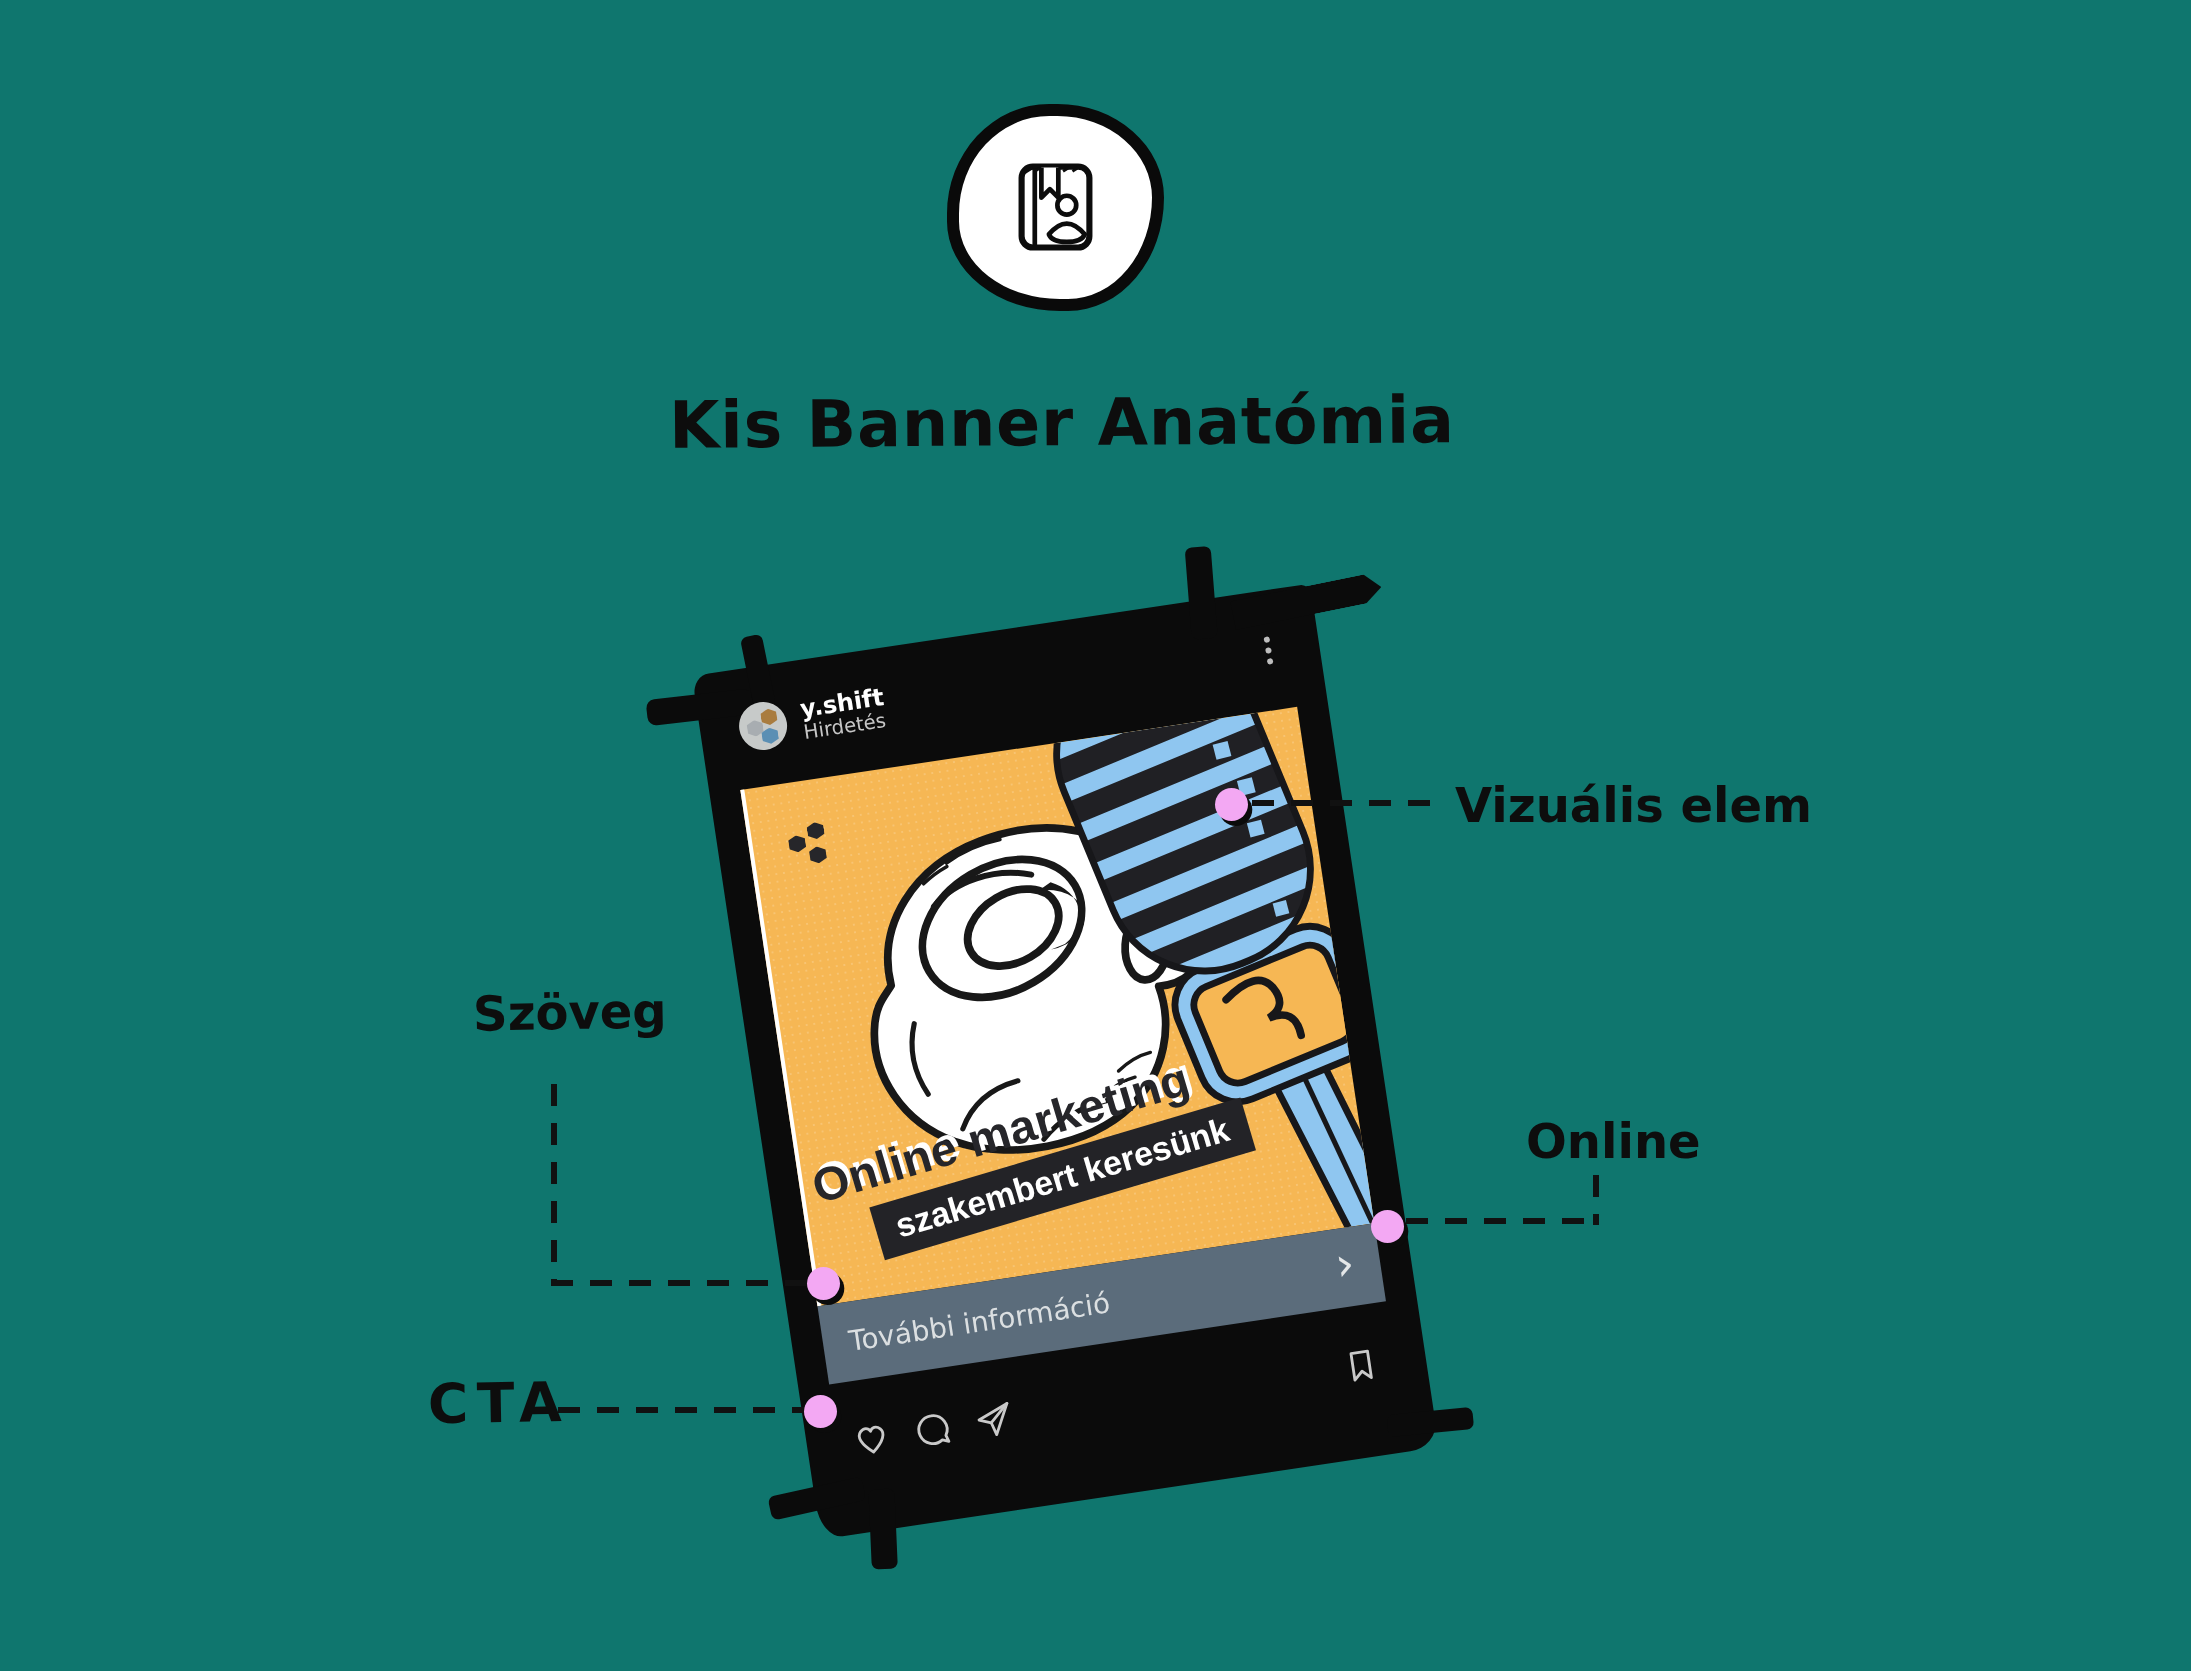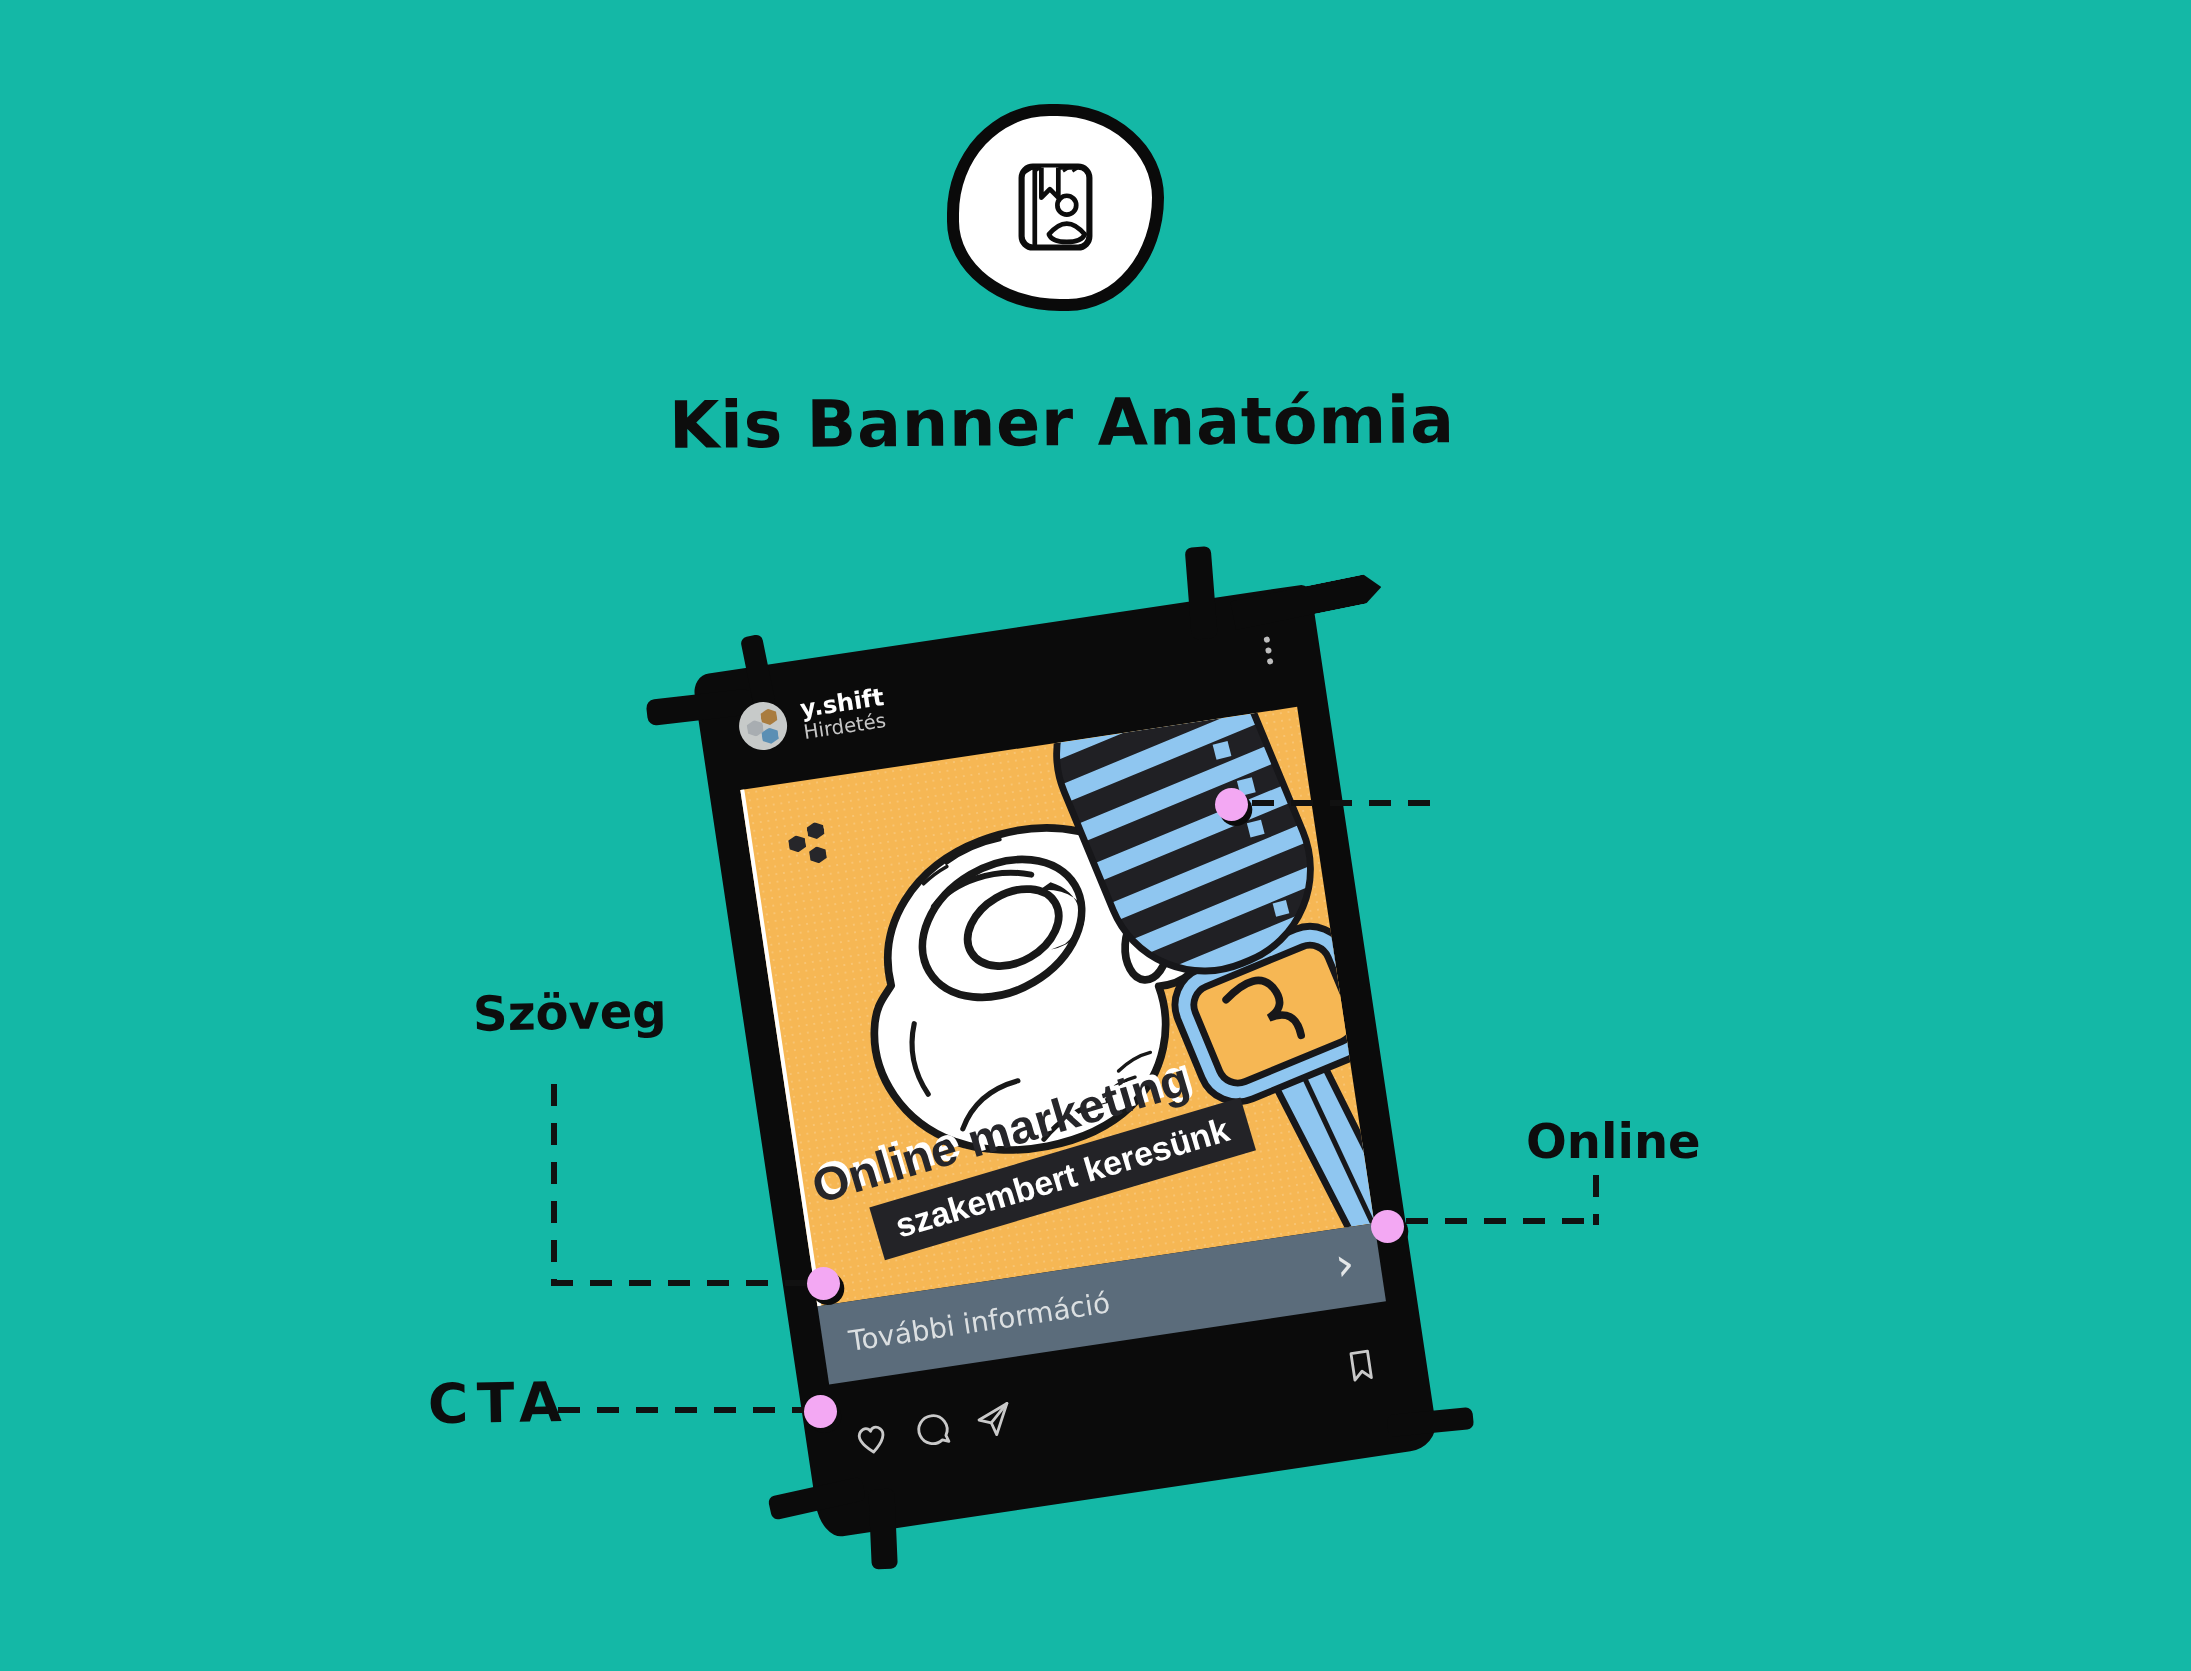--- a/index.html
+++ b/index.html
@@ -5,21 +5,21 @@
   :root{
     --banner-orange:#F6B754;
     --cta-slate:#5B6C7B;
     --marker-pink:#F3A8F3;
     --mic-blue:#8FC6F0;
     --frame-black:#0B0B0B;
     --headline-dark:#26262A;
   }
   *{box-sizing:border-box;margin:0;padding:0;}
   body{margin:0;background:#fff;font-family:"DejaVu Sans","Liberation Sans",sans-serif;}
-  .canvas{position:relative;width:2192px;height:1672px;background:#14b8a6;overflow:hidden;}
+  .canvas{position:relative;width:2192px;height:1672px;background:#0f766e;overflow:hidden;}
 
   
   .top-icon{position:absolute;left:947px;top:104px;width:217px;height:207px;
     border:12px solid #0a0a0a;border-radius:49% 51% 46% 54%/55% 47% 57% 45%;
     display:flex;align-items:center;justify-content:center;background:#fff;}
   .top-icon svg{width:113px;height:122px;}
 
   
   .title{position:absolute;left:668px;top:385px;width:788px;text-align:center;
     font-size:65px;font-weight:700;color:#0d0d0d;letter-spacing:0.9px;transform:rotate(-.4deg);}
@@ -209,20 +209,21 @@
       <svg viewBox="0 0 24 24">
         <path d="M21 3 L3 10.4 L10 13.1 L12.2 20.6 Z"></path>
         <line x1="10" y1="13.1" x2="21" y2="3"></line>
       </svg>
       <svg viewBox="0 0 24 24" class="bookmark">
         <path d="M7 4 H17 V20 L12 15.4 L7 20 Z"></path>
       </svg>
     </div>
   </div>
 
+  <div class="anno-label" style="left:1455px;top:777px;">Vizuális elem</div>
   <div class="anno-label szoveg" style="left:473px;top:984px;">Szöveg</div>
   <div class="anno-label" style="left:1526px;top:1113px;">Online</div>
   <div class="anno-label cta" style="left:428px;top:1371px;">CTA</div>
 
   <div class="dash-h" style="left:1252px;top:800px;width:195px;"></div>
   <div class="dash-v" style="left:551px;top:1084px;height:202px;"></div>
   <div class="dash-h" style="left:551px;top:1280px;width:267px;"></div>
   <div class="dash-h" style="left:558px;top:1407px;width:257px;"></div>
   <div class="dash-v" style="left:1593px;top:1175px;height:50px;"></div>
   <div class="dash-h" style="left:1406px;top:1218px;width:193px;"></div>

